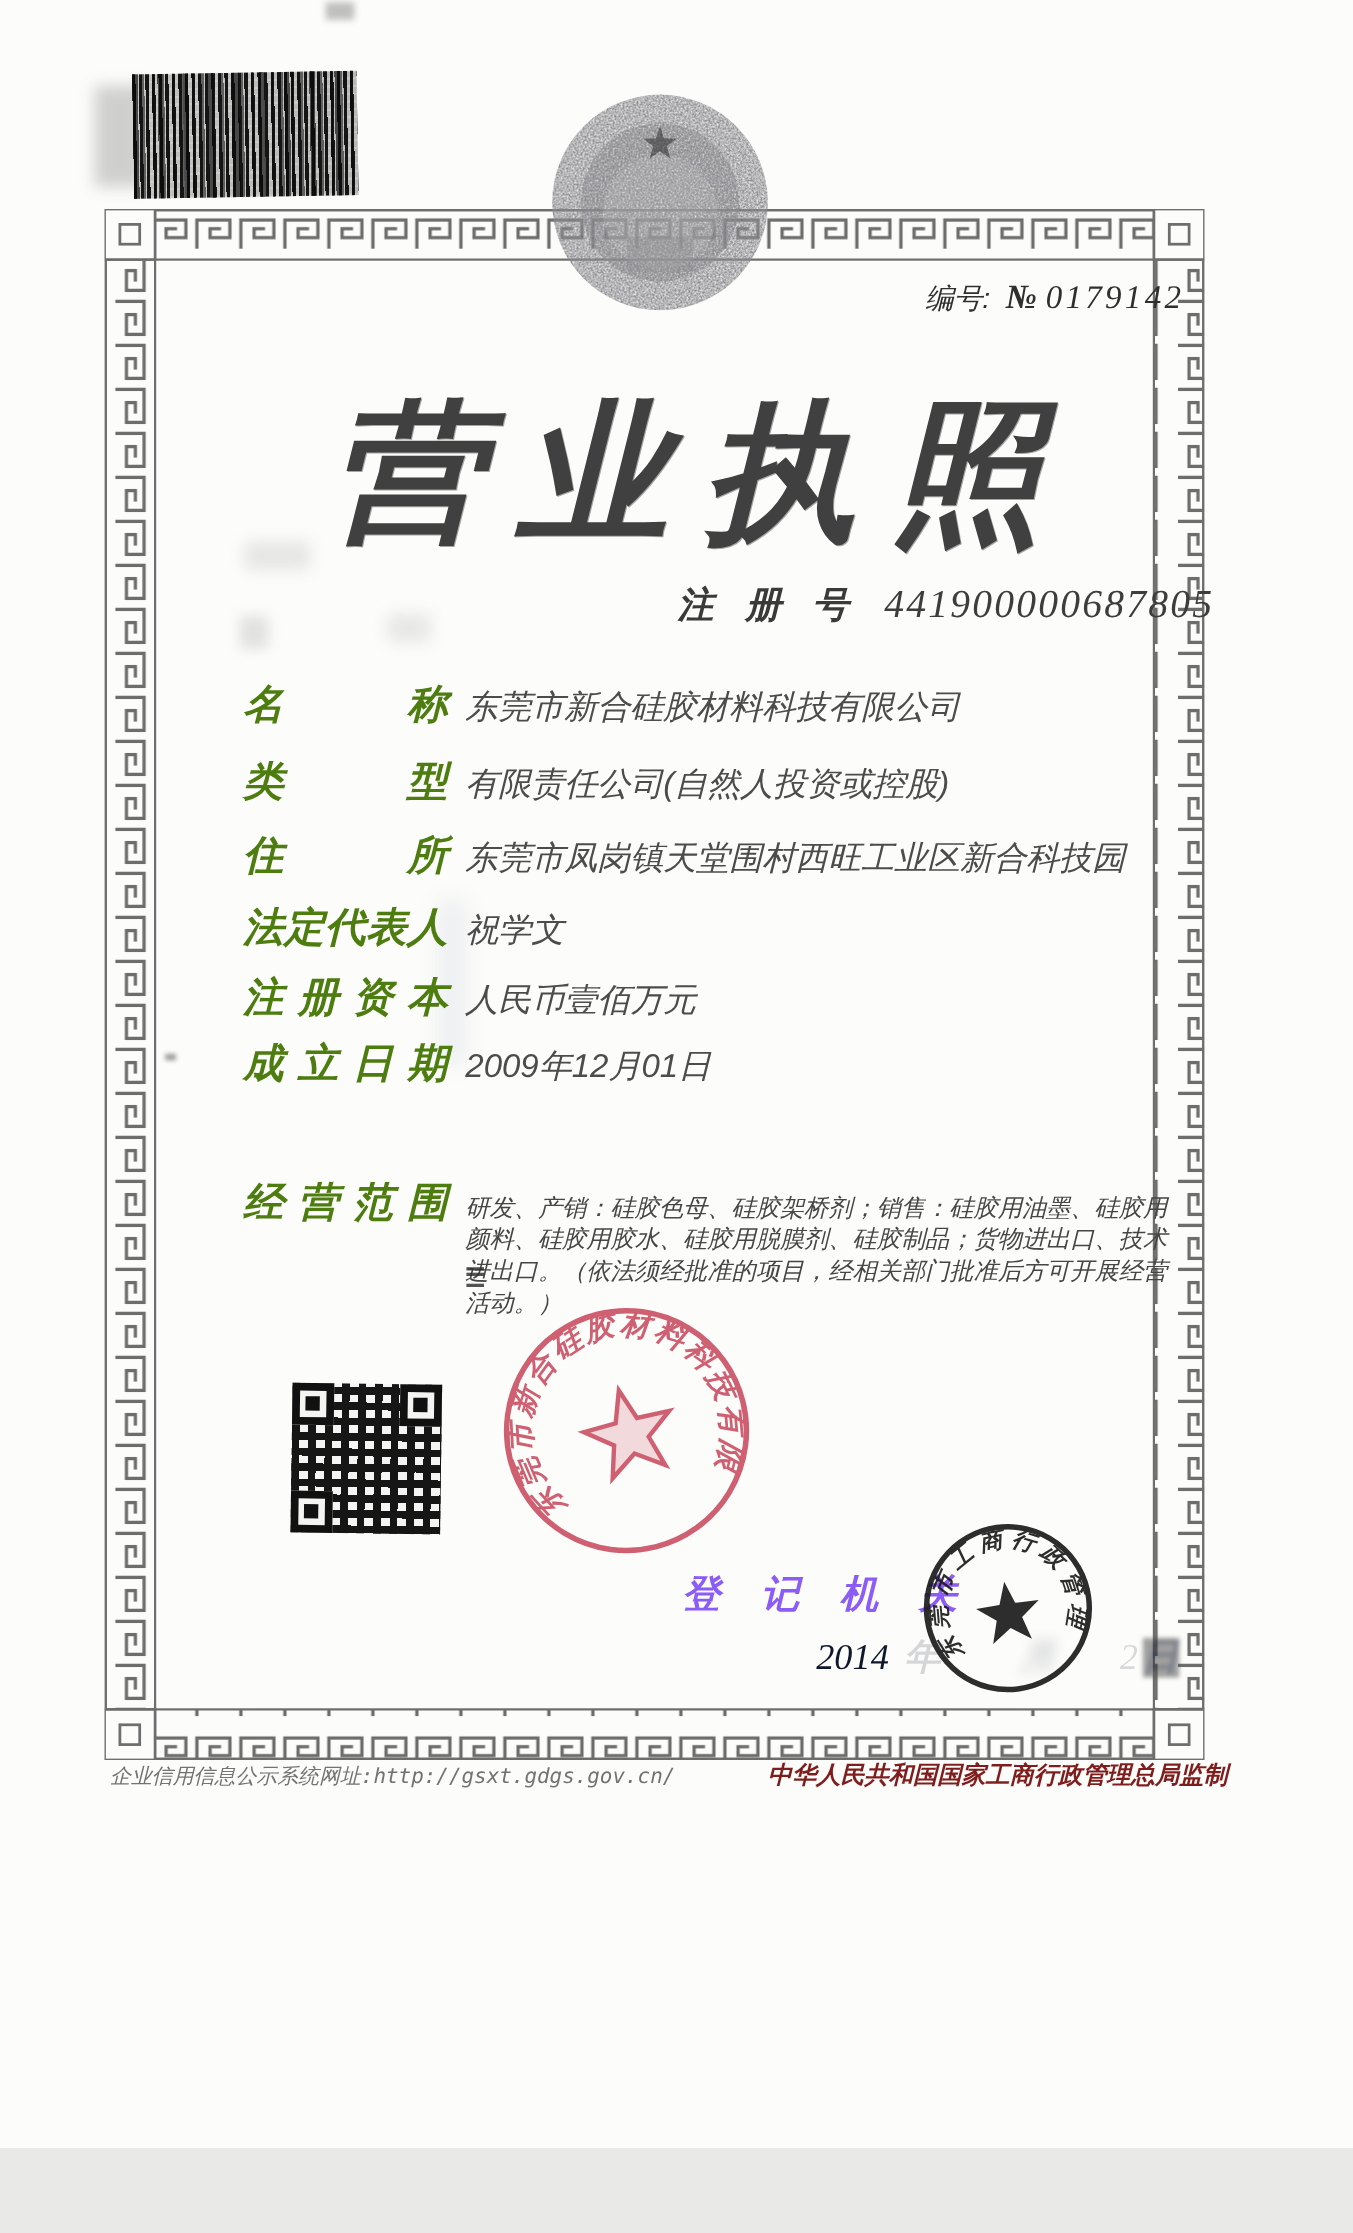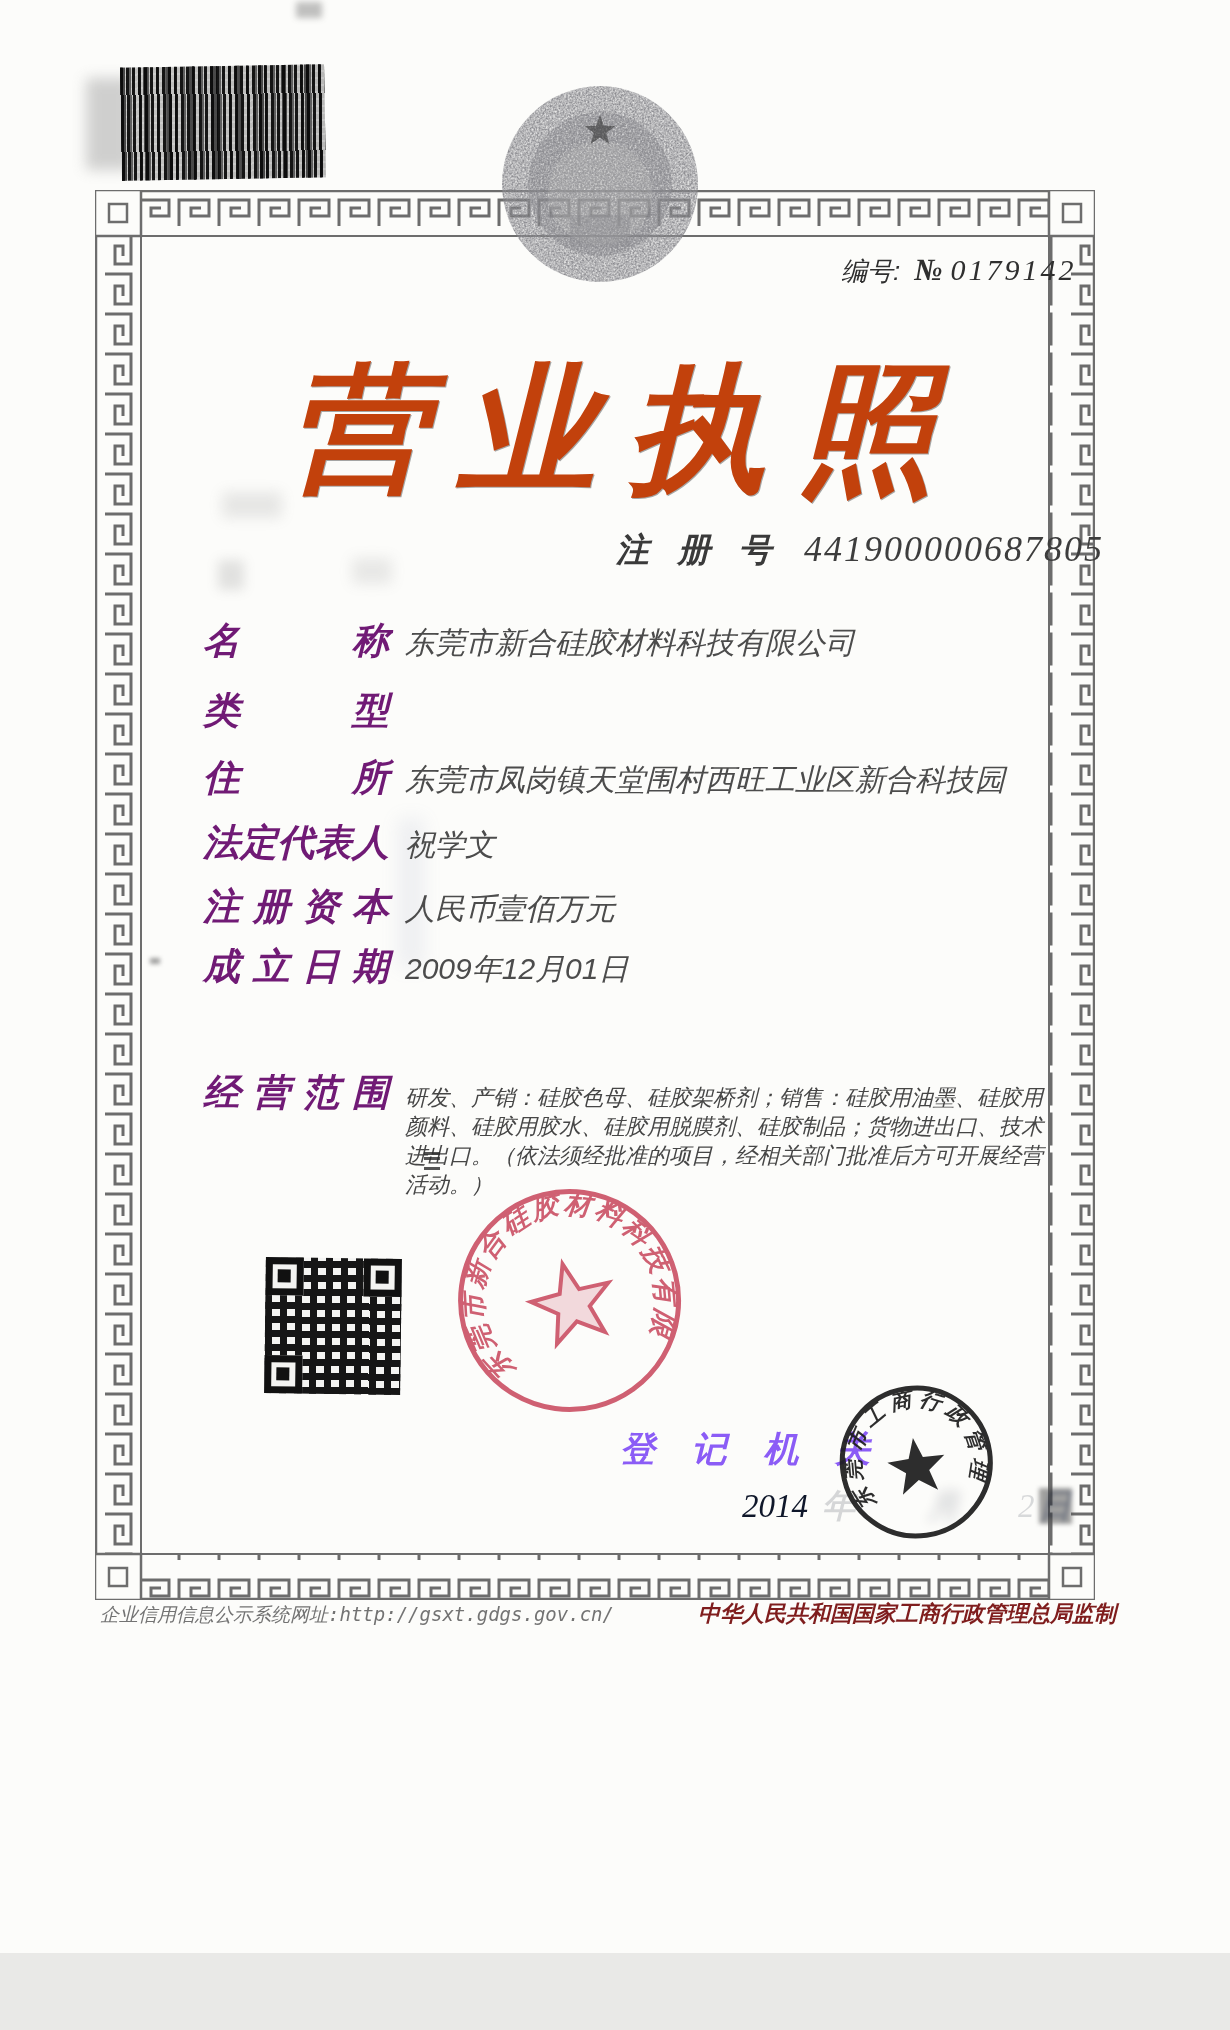--- a/index.html
+++ b/index.html
@@ -16,32 +16,32 @@
       repeating-linear-gradient(0deg, rgba(255,255,255,.22) 0 2px, transparent 2px 7px),
       linear-gradient(90deg,#b5b5b3,#a7a7a5);}
   .barcode-smudge{left:86px;top:78px;width:46px;height:92px;background:#9a9a9a;filter:blur(7px);opacity:.45;}
 
   
   .serial{left:841px;top:252px;font-size:26px;color:#2f2f2f;white-space:nowrap;}
   .serial .no-mark{font-family:"Liberation Serif",serif;font-weight:700;font-size:31px;margin:0 8px 0 14px;}
   .serial .num{font-family:"Liberation Serif",serif;font-size:30px;letter-spacing:3px;}
 
   
-  .title{left:288px;top:338px;font-size:138px;font-weight:900;letter-spacing:32px;
-         color:#c2410c;white-space:nowrap;text-shadow:1px 1px 0 rgba(60,60,60,.45);}
+  .title{left:300px;top:338px;font-size:138px;font-weight:900;letter-spacing:32px;
+         color:#404040;white-space:nowrap;text-shadow:1px 1px 0 rgba(60,60,60,.45);}
 
   
   .regno{left:616px;top:528px;white-space:nowrap;text-align:right;}
   .regno .lbl{font-family:"Liberation Serif",serif;font-weight:700;font-size:33px;letter-spacing:10px;color:#3a3a3a;}
   .regno .val{font-family:"Liberation Serif",serif;font-size:36px;letter-spacing:2px;color:#3d3d3d;margin-left:18px;}
 
   
   .row{position:absolute;left:203px;display:flex;align-items:baseline;}
-  .flabel{font-family:"Liberation Serif",serif;font-weight:700;font-size:37px;color:#701a75;
-          width:186px;text-align:justify;text-align-last:justify;flex:none;}
+  .flabel{font-family:"Liberation Serif",serif;font-weight:700;font-size:37px;color:#4d7c0f;
+          width:186px;text-align:justify;text-align-last:justify;flex:none;margin-left:18px;}
   .fvalue{font-size:30px;color:#4c4c4c;margin-left:16px;white-space:nowrap;}
   .row.scope .fvalue{width:640px;font-size:22px;line-height:29px;white-space:normal;color:#464646;}
 
   .scope-endmark{left:424px;top:1152px;width:16px;height:12px;
      border-top:3px solid #2b2b2b;border-bottom:3px solid #2b2b2b;opacity:.8;}
   .scope-endmark:before{content:"";display:block;height:3px;background:#2b2b2b;margin-top:2px;}
 
   
   .qr{left:265px;top:1258px;width:136px;height:136px;transform:rotate(.8deg);
     background:
@@ -152,20 +152,21 @@
     <span class="lbl">注 册 号</span>
     <span class="val">441900000687805</span>
   </div>
 
   <div class="row" style="top:616px">
     <div class="flabel">名称</div>
     <div class="fvalue">东莞市新合硅胶材料科技有限公司</div>
   </div>
   <div class="row" style="top:686px">
     <div class="flabel">类型</div>
+    <div class="fvalue">有限责任公司(自然人投资或控股)</div>
   </div>
   <div class="row" style="top:753px">
     <div class="flabel">住所</div>
     <div class="fvalue">东莞市凤岗镇天堂围村西旺工业区新合科技园</div>
   </div>
   <div class="row" style="top:818px">
     <div class="flabel">法定代表人</div>
     <div class="fvalue">祝学文</div>
   </div>
   <div class="row" style="top:882px">

